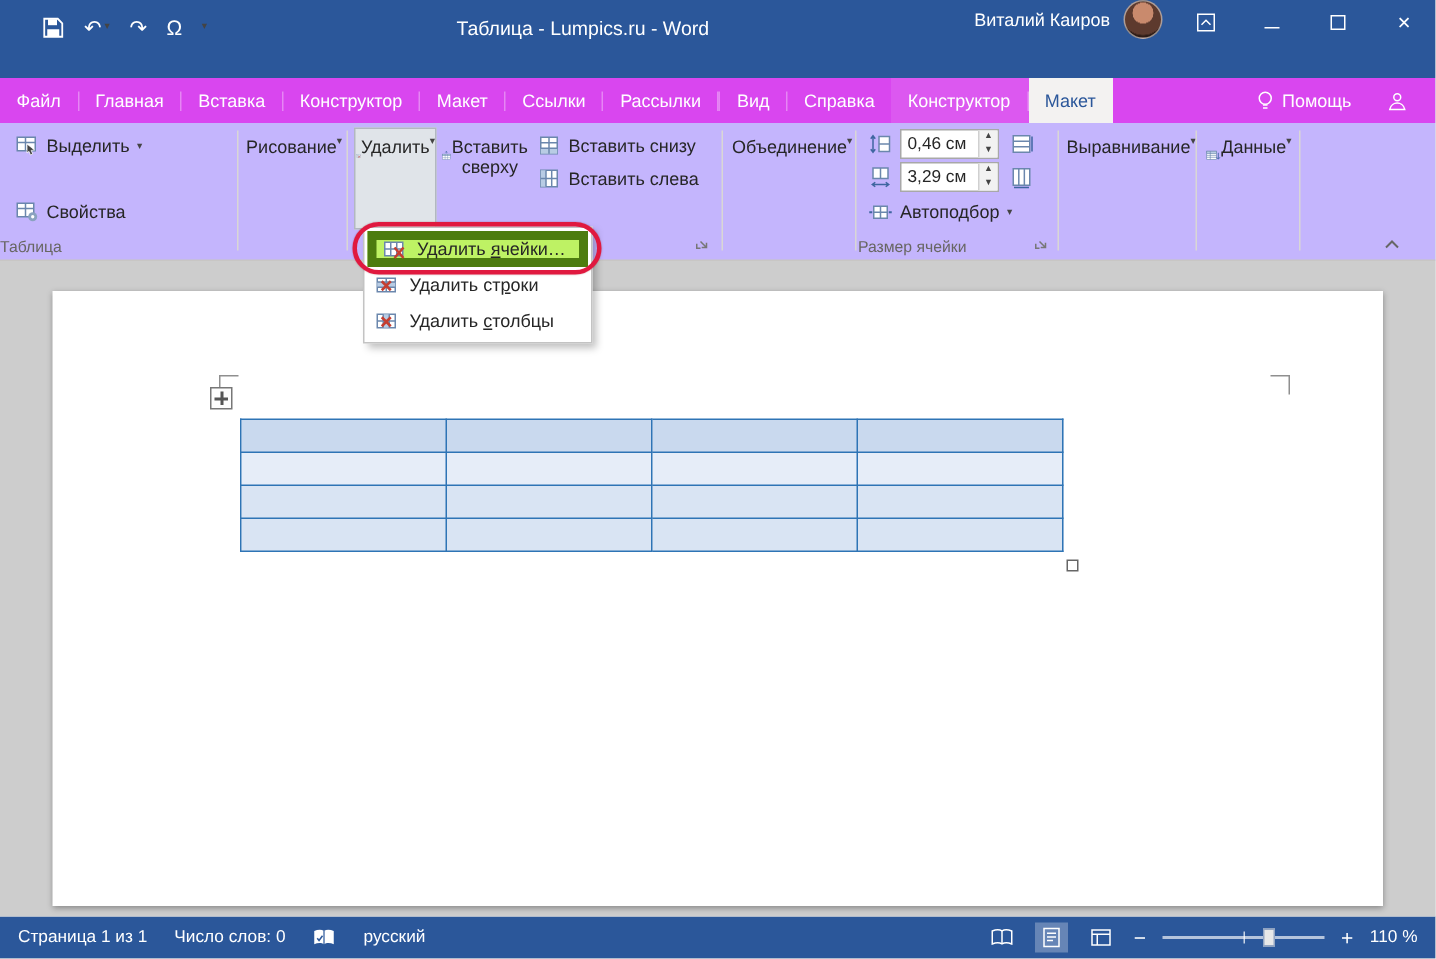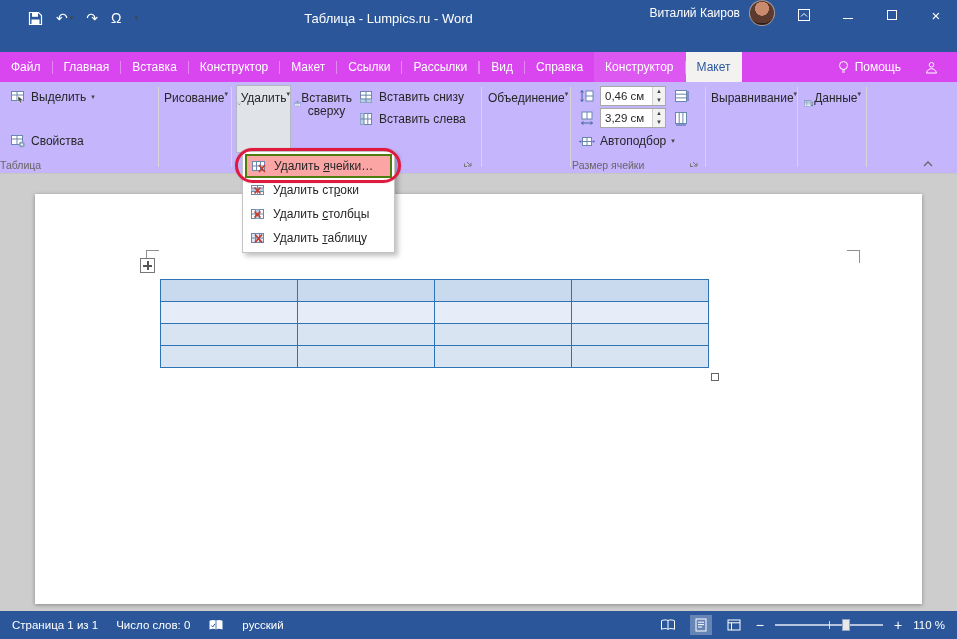--- a/index.html
+++ b/index.html
@@ -57,21 +57,21 @@
   .spin .arrows{margin-left:auto;width:13px;height:100%;border-left:1px solid #d0d0d0;display:flex;flex-direction:column;background:#f2f2f2}
   .spin .arrows span{flex:1;font-size:6px;line-height:9px;text-align:center;color:#444;cursor:default}
   .launcher{position:absolute;width:13px;height:13px;cursor:default}
   .dl1{left:462px;top:73px}.dl2{left:688px;top:73px}
   .collapse{position:absolute;left:922px;top:72px;cursor:default}
 
   
   .menu{position:absolute;left:242px;top:151px;width:153px;background:#fff;border:1px solid #c3c3c3;
         box-shadow:3px 3px 5px rgba(0,0,0,.25);z-index:40;padding:2px;font-size:12px;color:#262626}
   .menu-item{display:flex;align-items:center;gap:7px;height:24px;padding:0 6px 0 4px;border:1px solid transparent;cursor:default}
-  .menu-item.hl{background:#fca5a5;border:2px solid #4d7c0f}
+  .menu-item.hl{background:#bef264;border:6px solid #4d7c0f}
   .menu-item u{text-decoration:underline}
   .annotation{position:absolute;left:-8px;top:-4px;width:166px;height:35px;border:3px solid #e0193f;
               border-radius:18px;z-index:60;pointer-events:none;box-shadow:0 0 1px rgba(120,0,20,.5)}
 
   
   .docarea{flex:1 1 auto;background:#cdcdcd;position:relative;overflow:hidden}
   .page{position:absolute;left:35px;top:20px;width:887px;bottom:7px;background:#fff;box-shadow:0 1px 4px rgba(0,0,0,.35)}
   .crop{position:absolute;width:13px;height:13px}
   .crop-tl{left:111px;top:56px;border-left:1px solid #8f8f8f;border-top:1px solid #8f8f8f}
   .crop-tr{left:812px;top:56px;border-right:1px solid #8f8f8f;border-top:1px solid #8f8f8f}
@@ -396,28 +396,20 @@
     </div>
     <div class="menu-item">
       <svg width="16" height="16" viewBox="0 0 16 16">
           <rect x="1.5" y="3.5" width="12" height="9" fill="#fff" stroke="#6b87ad"></rect>
           <rect x="5.5" y="3.5" width="4" height="9" fill="#b8cce4"></rect>
           <path d="M5.5 3.5v9M9.5 3.5v9M1.5 8h12" stroke="#6b87ad"></path>
           <path d="M4.5 5.5l6 6M10.5 5.5l-6 6" stroke="#c43e31" stroke-width="1.7"></path>
         </svg>
       <span class="mi-label"><span>Удалить </span><u>с</u><span>толбцы</span></span>
     </div>
-    <div class="menu-item">
-      <svg width="16" height="16" viewBox="0 0 16 16">
-          <rect x="1.5" y="3.5" width="12" height="9" fill="#dce6f4" stroke="#6b87ad"></rect>
-          <path d="M1.5 8h12M5.5 3.5v9M9.5 3.5v9" stroke="#6b87ad"></path>
-          <path d="M5 4.5l7 8M12 4.5l-7 8" stroke="#c43e31" stroke-width="1.8"></path>
-        </svg>
-      <span class="mi-label"><span>Удалить </span><u>т</u><span>аблицу</span></span>
-    </div>
   </div>
 
   <div class="docarea">
     <div class="page">
       <div class="crop crop-tl"></div>
       <div class="crop crop-tr"></div>
       <div class="movehandle"></div>
       <table class="dtable">
         <tbody>
             <tr class="tr1">

